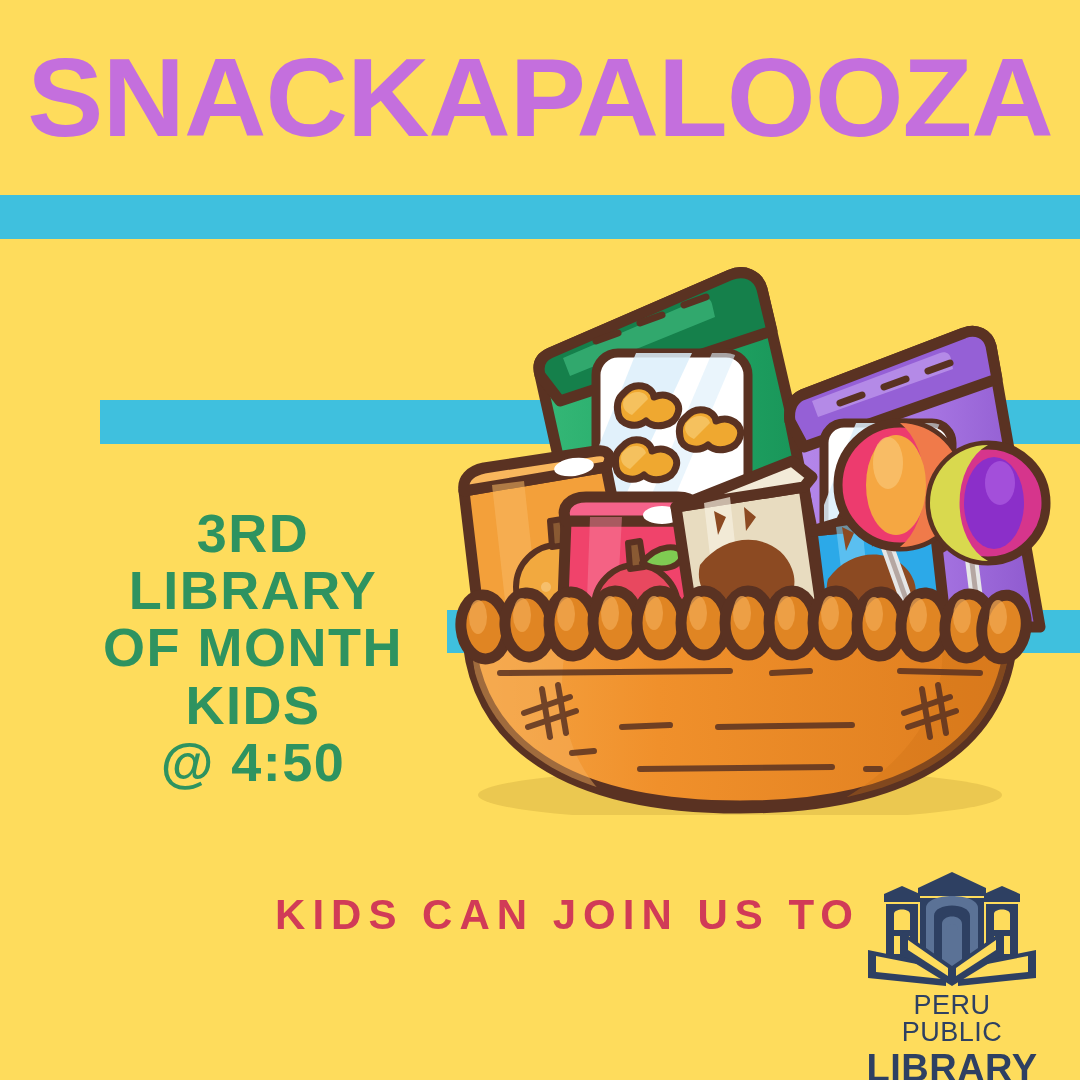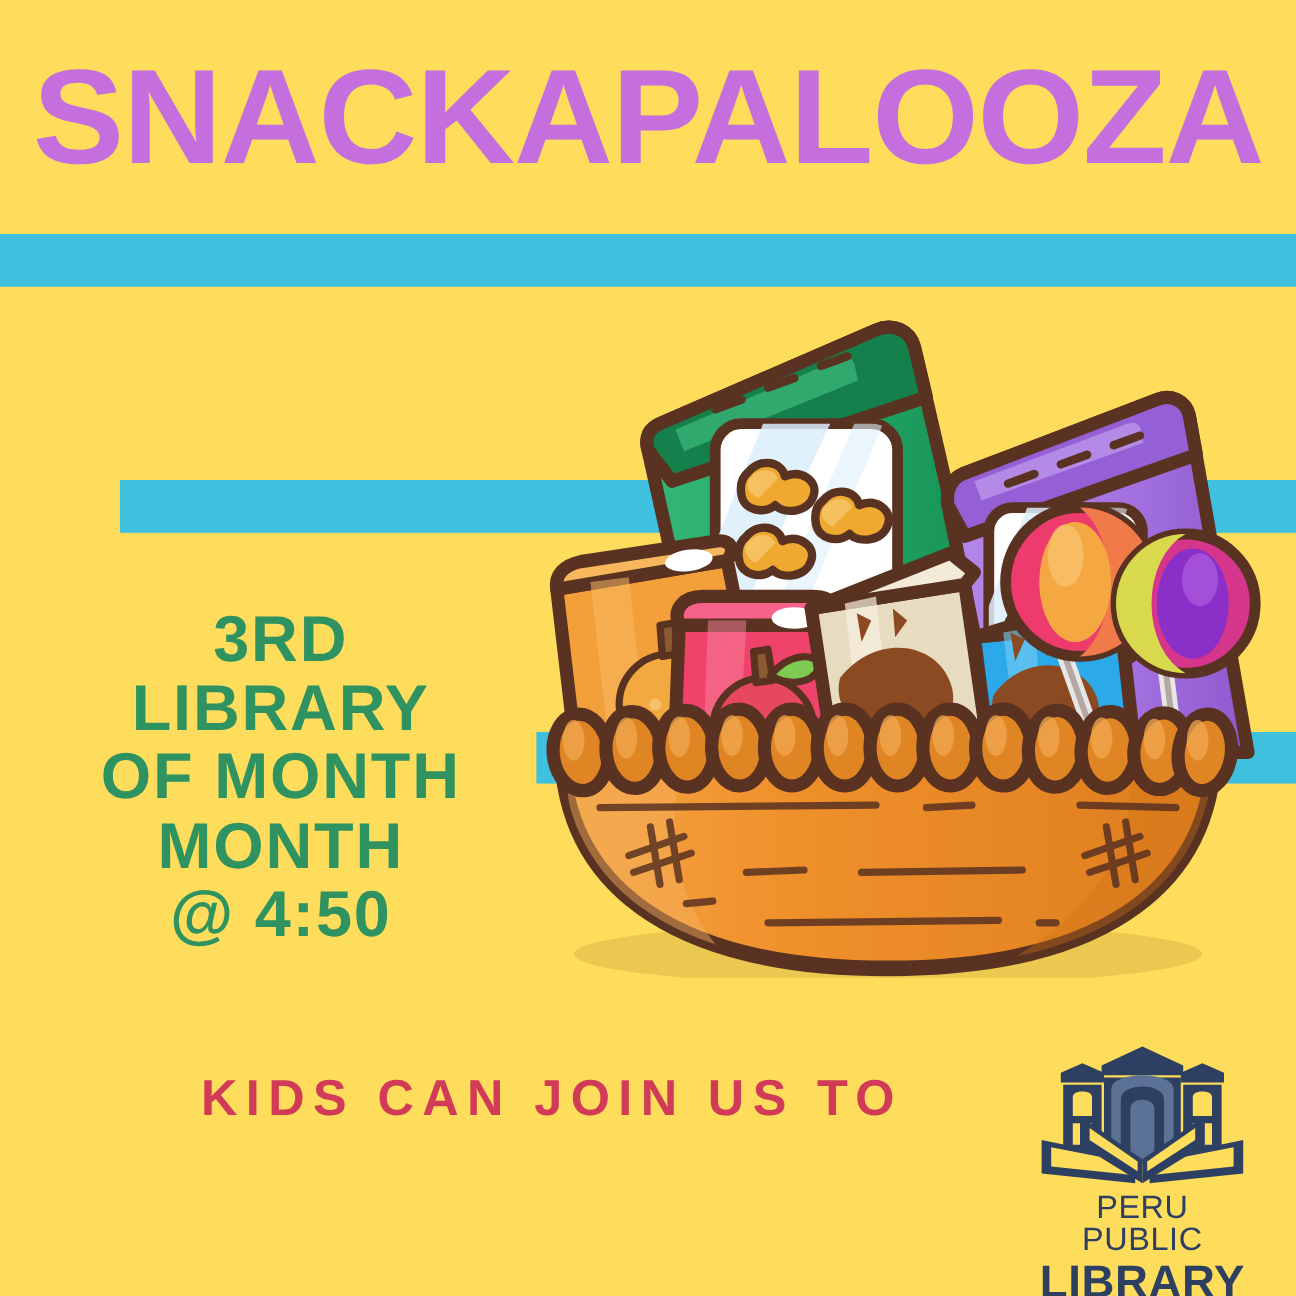--- a/index.html
+++ b/index.html
@@ -27,41 +27,41 @@
     font-weight:bold;
     color:#C46FDD;
     letter-spacing:-1px;
     transform:scaleX(1.02);
     font-family:"Liberation Sans Narrow","Liberation Sans", sans-serif;
     white-space:nowrap;
   }
 
   
   #schedule {
-    position:absolute; left:44px; top:505px; width:380px;
+    position:absolute; left:63px; top:505px; width:380px;
     text-align:center;
     color:#2E9360;
     font-size:54px;
     line-height:1.06;
     font-weight:600;
     letter-spacing:1.5px;
   }
   #schedule div { white-space:nowrap; }
 
   
   #message {
     position:absolute; left:60px; top:885px; width:800px;
     text-align:center;
     color:#D13B57;
     font-size:42px;
     line-height:1.42;
     font-weight:bold;
     letter-spacing:7px;
   }
-  #message div { white-space:nowrap; }
+  #message div { white-space:nowrap;text-align:right; }
 
   
   #logo { position:absolute; left:862px; top:868px; width:180px; height:178px; }
   #logo .logo-text { text-align:center; color:#2E4062; line-height:1; }
   #logo .lt1 { font-size:27px; letter-spacing:0.5px; font-weight:400; }
   #logo .lt2 { font-size:38px; letter-spacing:0.5px; font-weight:bold; margin-top:3px; }
 
   
   #illustration { position:absolute; left:400px; top:235px; width:680px; height:580px; }
 </style>
@@ -277,21 +277,21 @@
           </g>
         </g>
       </g>
     </svg>
   </div>
 
   <div id="schedule">
     <div>3RD</div>
     <div>LIBRARY</div>
     <div>OF MONTH</div>
-    <div>MONTH</div>
+    <div>KIDS</div>
     <div>@ 4:50</div>
   </div>
 
   <div id="message">
     <div>KIDS CAN JOIN US TO</div>
   </div>
 
   <div id="logo">
     <svg viewBox="0 0 180 120" width="180" height="120" xmlns="http://www.w3.org/2000/svg">
       <g fill="#2E4062">

